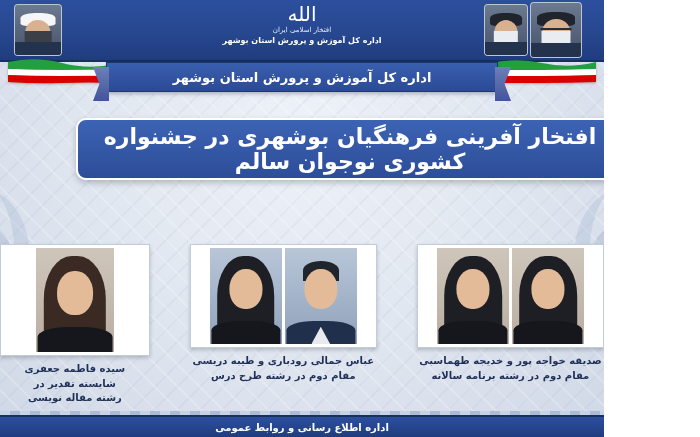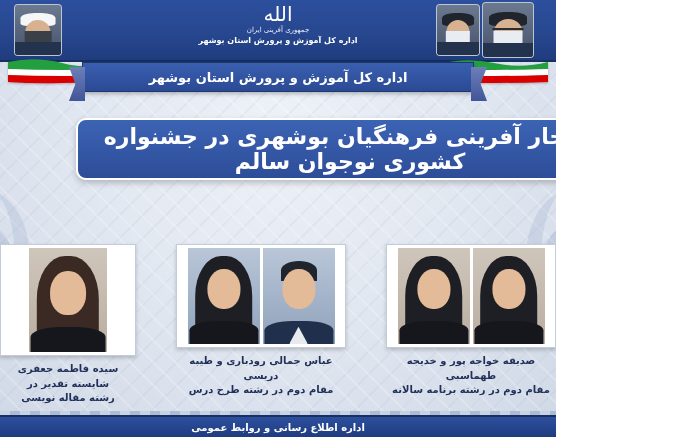--- a/index.html
+++ b/index.html
@@ -4,21 +4,21 @@
 <style>
   * { box-sizing: border-box; }
   html, body {
     margin: 0; padding: 0;
     width: 700px; height: 437px;
     overflow: hidden;
     font-family: "DejaVu Sans", sans-serif;
   }
   #poster {
     position: relative;
-    width: 556px; height: 437px;
+    width: 604px; height: 437px;
     background: #a3a3a3;
     overflow: hidden;
   }
   
   .bg-base {
     position: absolute; inset: 0;
     background:
       radial-gradient(circle at 50% 30%, #eef2f8 0%, #dfe5ef 55%, #cfd8e6 100%);
   }
   .bg-pattern {
@@ -239,21 +239,21 @@
   </svg>
   <svg class="corner-motif right" viewBox="0 0 120 150">
     <path d="M10 10 C 60 30, 60 120, 10 140 C 40 120, 40 30, 10 10 Z" fill="#9fb2cf" opacity="0.6"></path>
     <path d="M0 40 C 40 55, 40 95, 0 110 Z" fill="#7f96ba" opacity="0.5"></path>
     <circle cx="22" cy="75" r="9" fill="#ffffff" opacity="0.55"></circle>
   </svg>
 
   <div class="topbar">
     <div class="topbar-emblem">
       <div class="emblem-glyph">الله</div>
-      <div class="emblem-line1">جمهوری آفرینی ایران</div>
+      <div class="emblem-line1">افتخار اسلامی ایران</div>
       <div class="emblem-line2">اداره کل آموزش و پرورش استان بوشهر</div>
     </div>
 
     <div class="portrait pres">
       <div class="face dark-beard">
         <div class="turban"></div>
         <div class="head"></div>
         <div class="beard"></div>
         <div class="robe"></div>
       </div>

